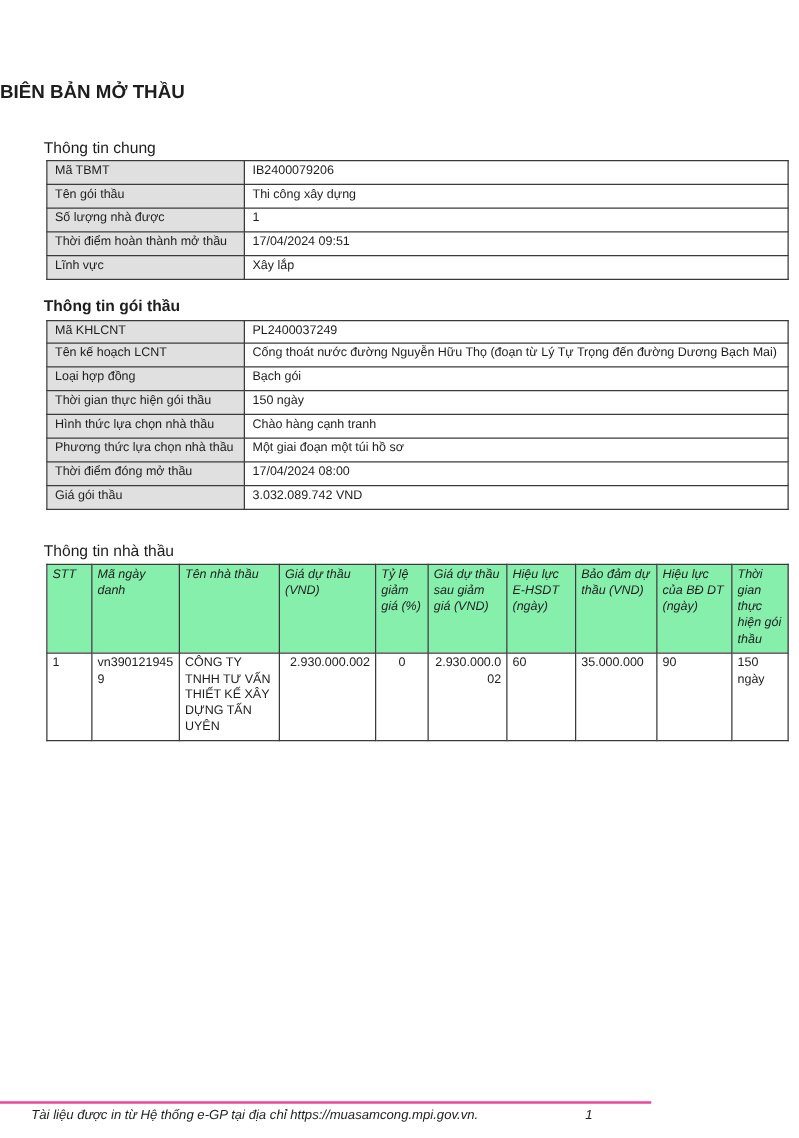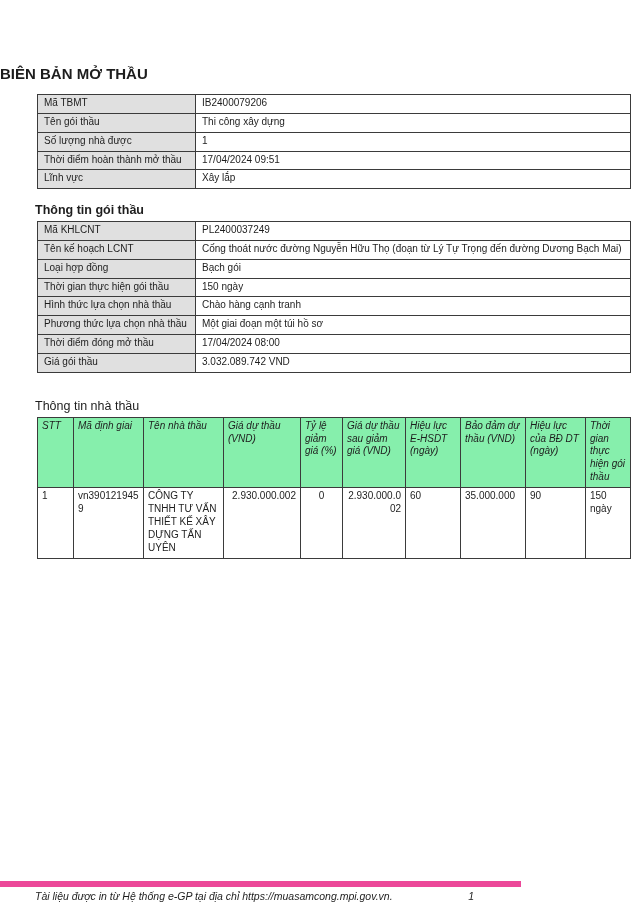--- a/index.html
+++ b/index.html
@@ -48,40 +48,41 @@
   .bidders td { padding: 2px 4px 3px 4px; }
   .bidders .wrap-any  { overflow-wrap: anywhere; word-break: break-all; }
   .bidders .num-right { text-align: right; overflow-wrap: anywhere; word-break: break-all; }
   .bidders .num-center{ text-align: center; }
 
   .page-footer {
     position: absolute;
     top: 881px;
     left: 0;
     width: 521px;
-    border-top: 6px solid #ec4899;
-    padding: 3px 47px 0 35px;
+    border-top: 2px solid #ec4899;
+    padding: 3px 47px 0 25px;
     display: flex;
     justify-content: space-between;
     align-items: flex-start;
   }
   .footer-note, .footer-page {
     font-style: italic;
     font-size: 10.5px;
     line-height: 1.3;
   }
 </style>
 </head>
 <body>
 
 <h1 class="doc-title">BIÊN BẢN MỞ THẦU</h1>
 
 <div class="content">
 
   <div class="sec-general">
+    <p class="section-heading">Thông tin chung</p>
     <table class="kv">
       <colgroup>
           <col class="c-label">
           <col class="c-value">
         </colgroup>
       <tbody>
         <tr>
           <td class="label">Mã TBMT</td>
           <td class="value">IB2400079206</td>
         </tr>
@@ -160,21 +161,21 @@
           <col style="width:42px">
           <col style="width:63px">
         <col style="width:55px">
           <col style="width:65px">
           <col style="width:60px">
         <col style="width:45px">
       </colgroup>
       <thead>
         <tr>
           <th>STT</th>
-          <th>Mã định giai</th>
+          <th>Mã ngày danh</th>
           <th>Tên nhà thầu</th>
           <th>Giá dự thầu (VND)</th>
           <th>Tỷ lệ giảm giá (%)</th>
           <th>Giá dự thầu sau giảm giá (VND)</th>
           <th>Hiệu lực E-HSDT (ngày)</th>
           <th>Bảo đảm dự thầu (VND)</th>
           <th>Hiệu lực của BĐ DT (ngày)</th>
           <th>Thời gian thực hiện gói thầu</th>
         </tr>
       </thead>

